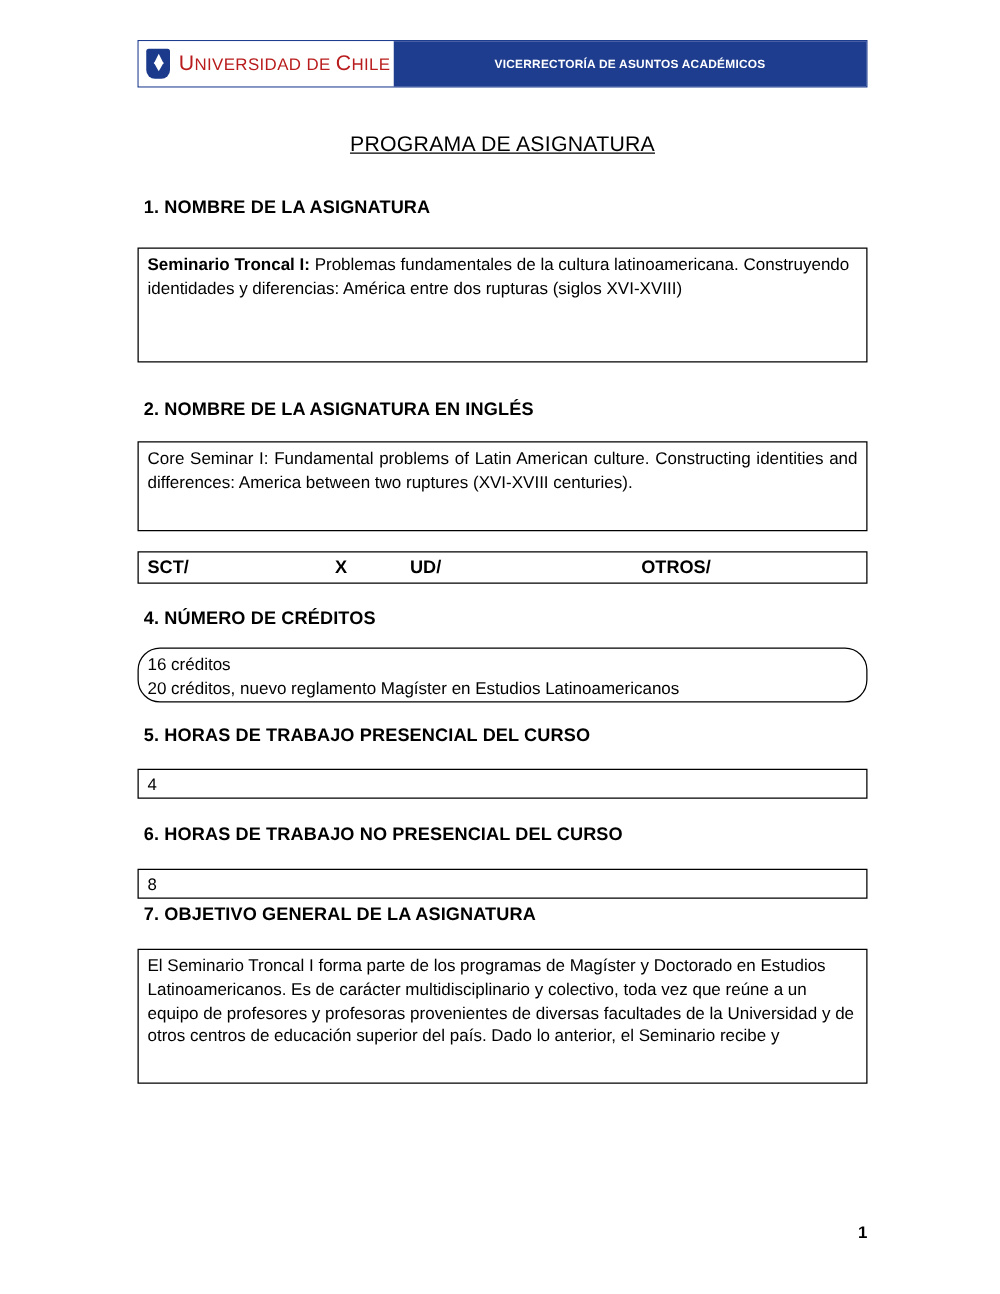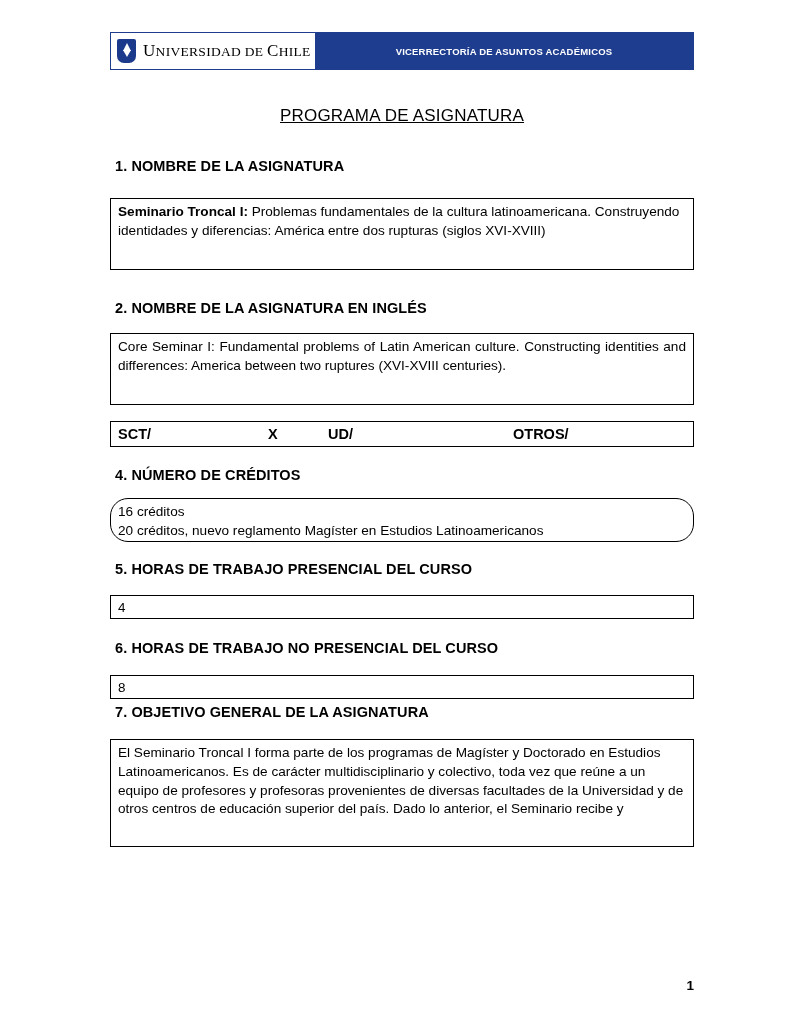--- a/index.html
+++ b/index.html
@@ -74,23 +74,23 @@
     left: 50%;
     top: 11px;
     margin-left: -4px;
     width: 0;
     height: 0;
     border-left: 4px solid transparent;
     border-right: 4px solid transparent;
     border-top: 7px solid #ffffff;
   }
   .uni-name {
-    font-family: Liberation Serif, serif;
+    font-family: Liberation Sans, sans-serif;
     font-size: 17px;
-    color: #000000;
+    color: #b91c1c;
     letter-spacing: 0.3px;
     white-space: nowrap;
   }
   .uni-name .cap { font-size: 17px; }
   .uni-name .sc { font-size: 13.5px; }
   .banner-right {
     background: #1f3d8f;
     flex: 1;
     color: #ffffff;
     font-size: 9.5px;
@@ -173,21 +173,21 @@
       <div class="banner-left">
         <div class="shield"></div>
         <div class="uni-name"><span class="cap">U</span><span class="sc">NIVERSIDAD</span><span class="sc"> DE </span><span class="cap">C</span><span class="sc">HILE</span></div>
       </div>
       <div class="banner-right">VICERRECTORÍA DE ASUNTOS ACADÉMICOS</div>
     </div>
 
     <div class="doc-title">PROGRAMA DE ASIGNATURA</div>
 
     <div class="section-title" style="margin-top:32px;">1. NOMBRE DE LA ASIGNATURA</div>
-    <div class="box" style="margin-top:24px; height:72px;">
+    <div class="box" style="margin-top:24px; height:92px;">
       <p><span class="bold">Seminario Troncal I:</span><span> Problemas fundamentales de la cultura latinoamericana. Construyendo identidades y diferencias: América entre dos rupturas (siglos XVI-XVIII)</span></p>
     </div>
 
     <div class="section-title" style="margin-top:30px;">2. NOMBRE DE LA ASIGNATURA EN INGLÉS</div>
     <div class="box justify" style="margin-top:17px; height:72px;">
       <p>Core Seminar I: Fundamental problems of Latin American culture. Constructing identities and differences: America between two ruptures (XVI-XVIII centuries).</p>
     </div>
 
     <div class="credit-row" style="margin-top:16px;">
       <span class="c-sct">SCT/</span>

